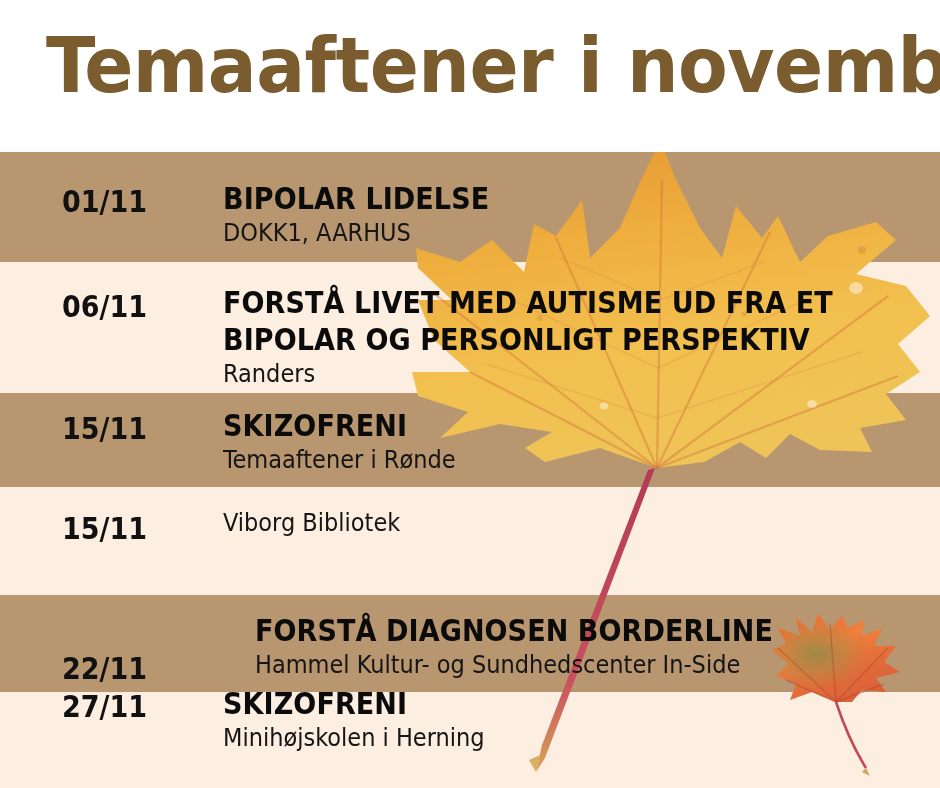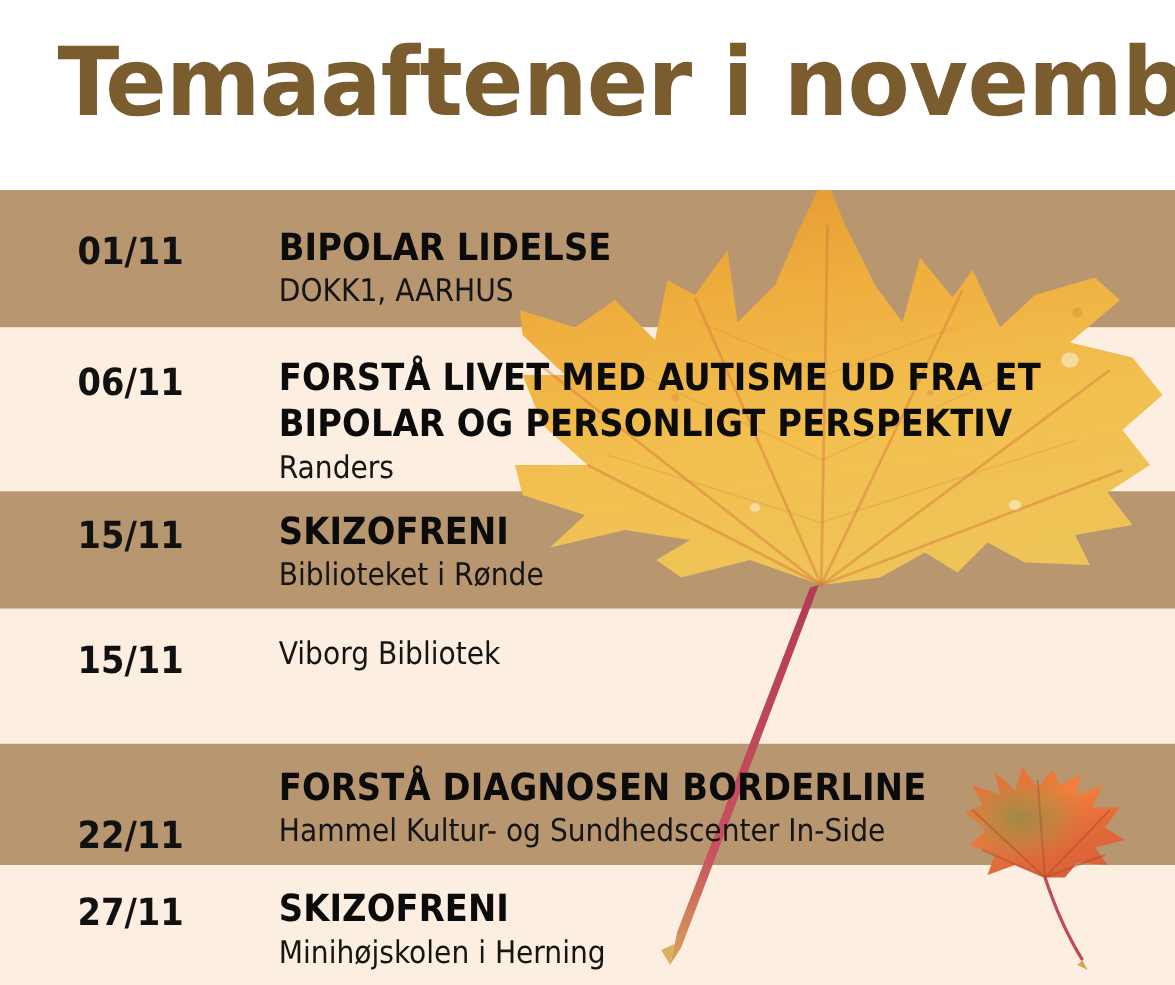--- a/index.html
+++ b/index.html
@@ -90,23 +90,23 @@
   #row-2{top:393px;height:94px;}
   #row-2 .date{top:19px;}
   #row-2 .body{top:14px;}
 
   #row-3{top:487px;height:108px;}
   #row-3 .date{top:25px;}
   #row-3 .body{top:20px;}
 
   #row-4{top:595px;height:97px;}
   #row-4 .date{top:22px;margin-top:35px;}
-  #row-4 .body{top:17px;}
-
-  #row-5{top:692px;height:96px;}
+  #row-4 .body{top:17px;margin-left:32px;}
+
+  #row-5{top:668px;height:96px;}
   #row-5 .date{top:22px;}
   #row-5 .body{top:17px;}
 </style>
 </head>
 <body>
 
 <div id="poster">
 
   <div class="bands">
     <div class="band tan" style="top:152px;height:110px;"></div>
@@ -226,21 +226,21 @@
       <div class="body">
         <div class="ev-title two-line">FORSTÅ LIVET MED AUTISME UD FRA ET BIPOLAR OG PERSONLIGT PERSPEKTIV</div>
         <div class="ev-loc">Randers</div>
       </div>
     </div>
 
     <div class="row" id="row-2">
       <div class="date">15/11</div>
       <div class="body">
         <div class="ev-title">SKIZOFRENI</div>
-        <div class="ev-loc">Biblioteket i Rønde</div>
+        <div class="ev-loc">Temaaftener i Rønde</div>
       </div>
     </div>
 
     <div class="row" id="row-3">
       <div class="date">15/11</div>
       <div class="body">
         <div class="ev-loc">Viborg Bibliotek</div>
       </div>
     </div>
 

